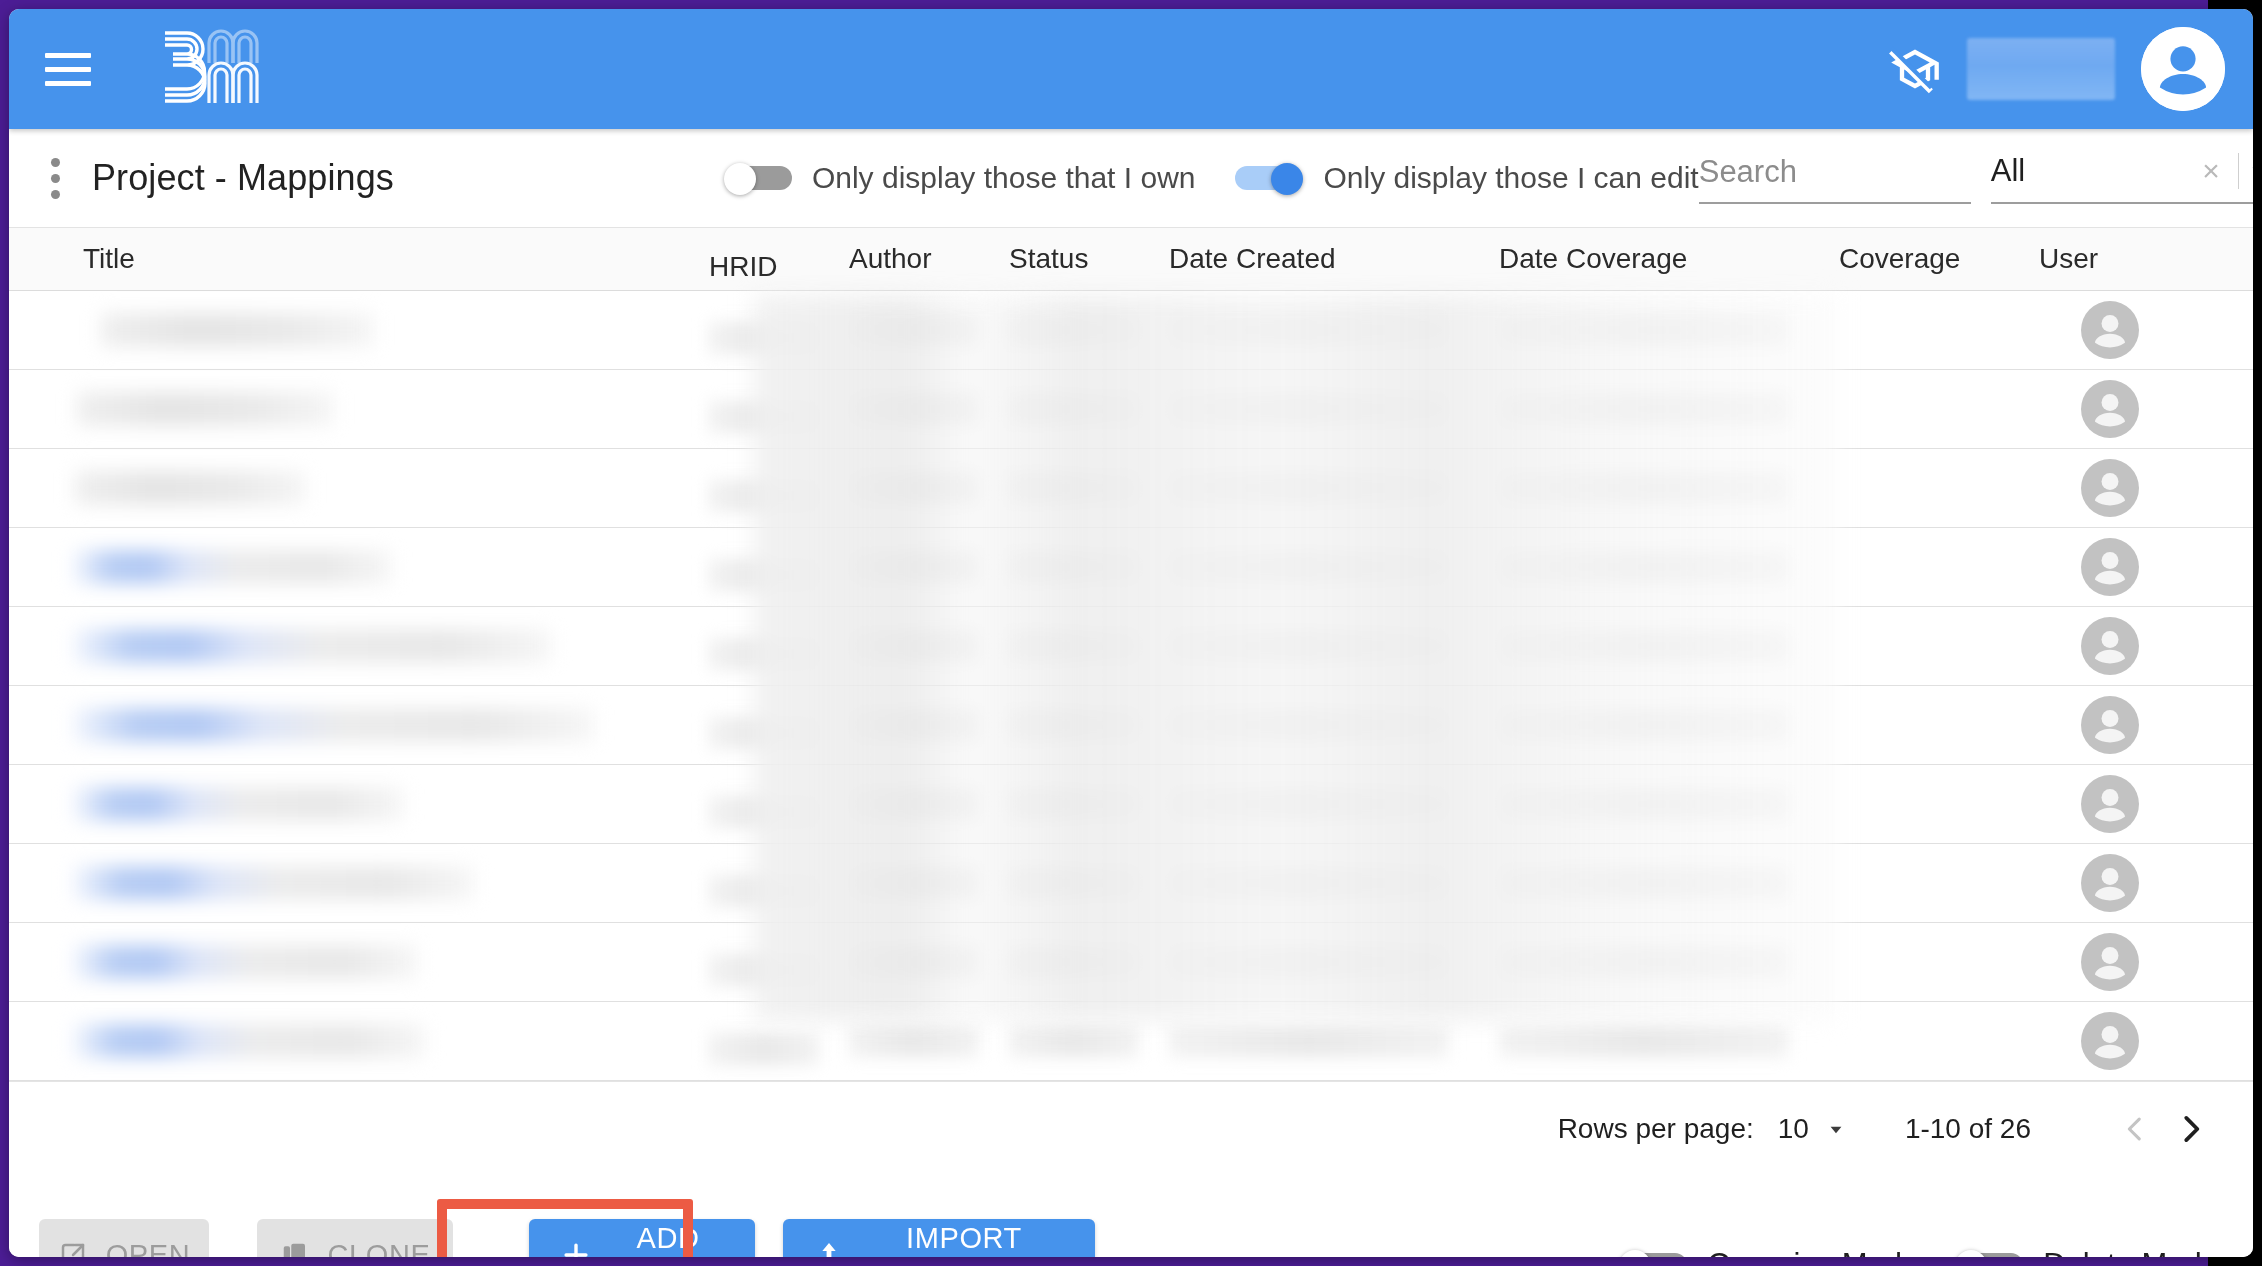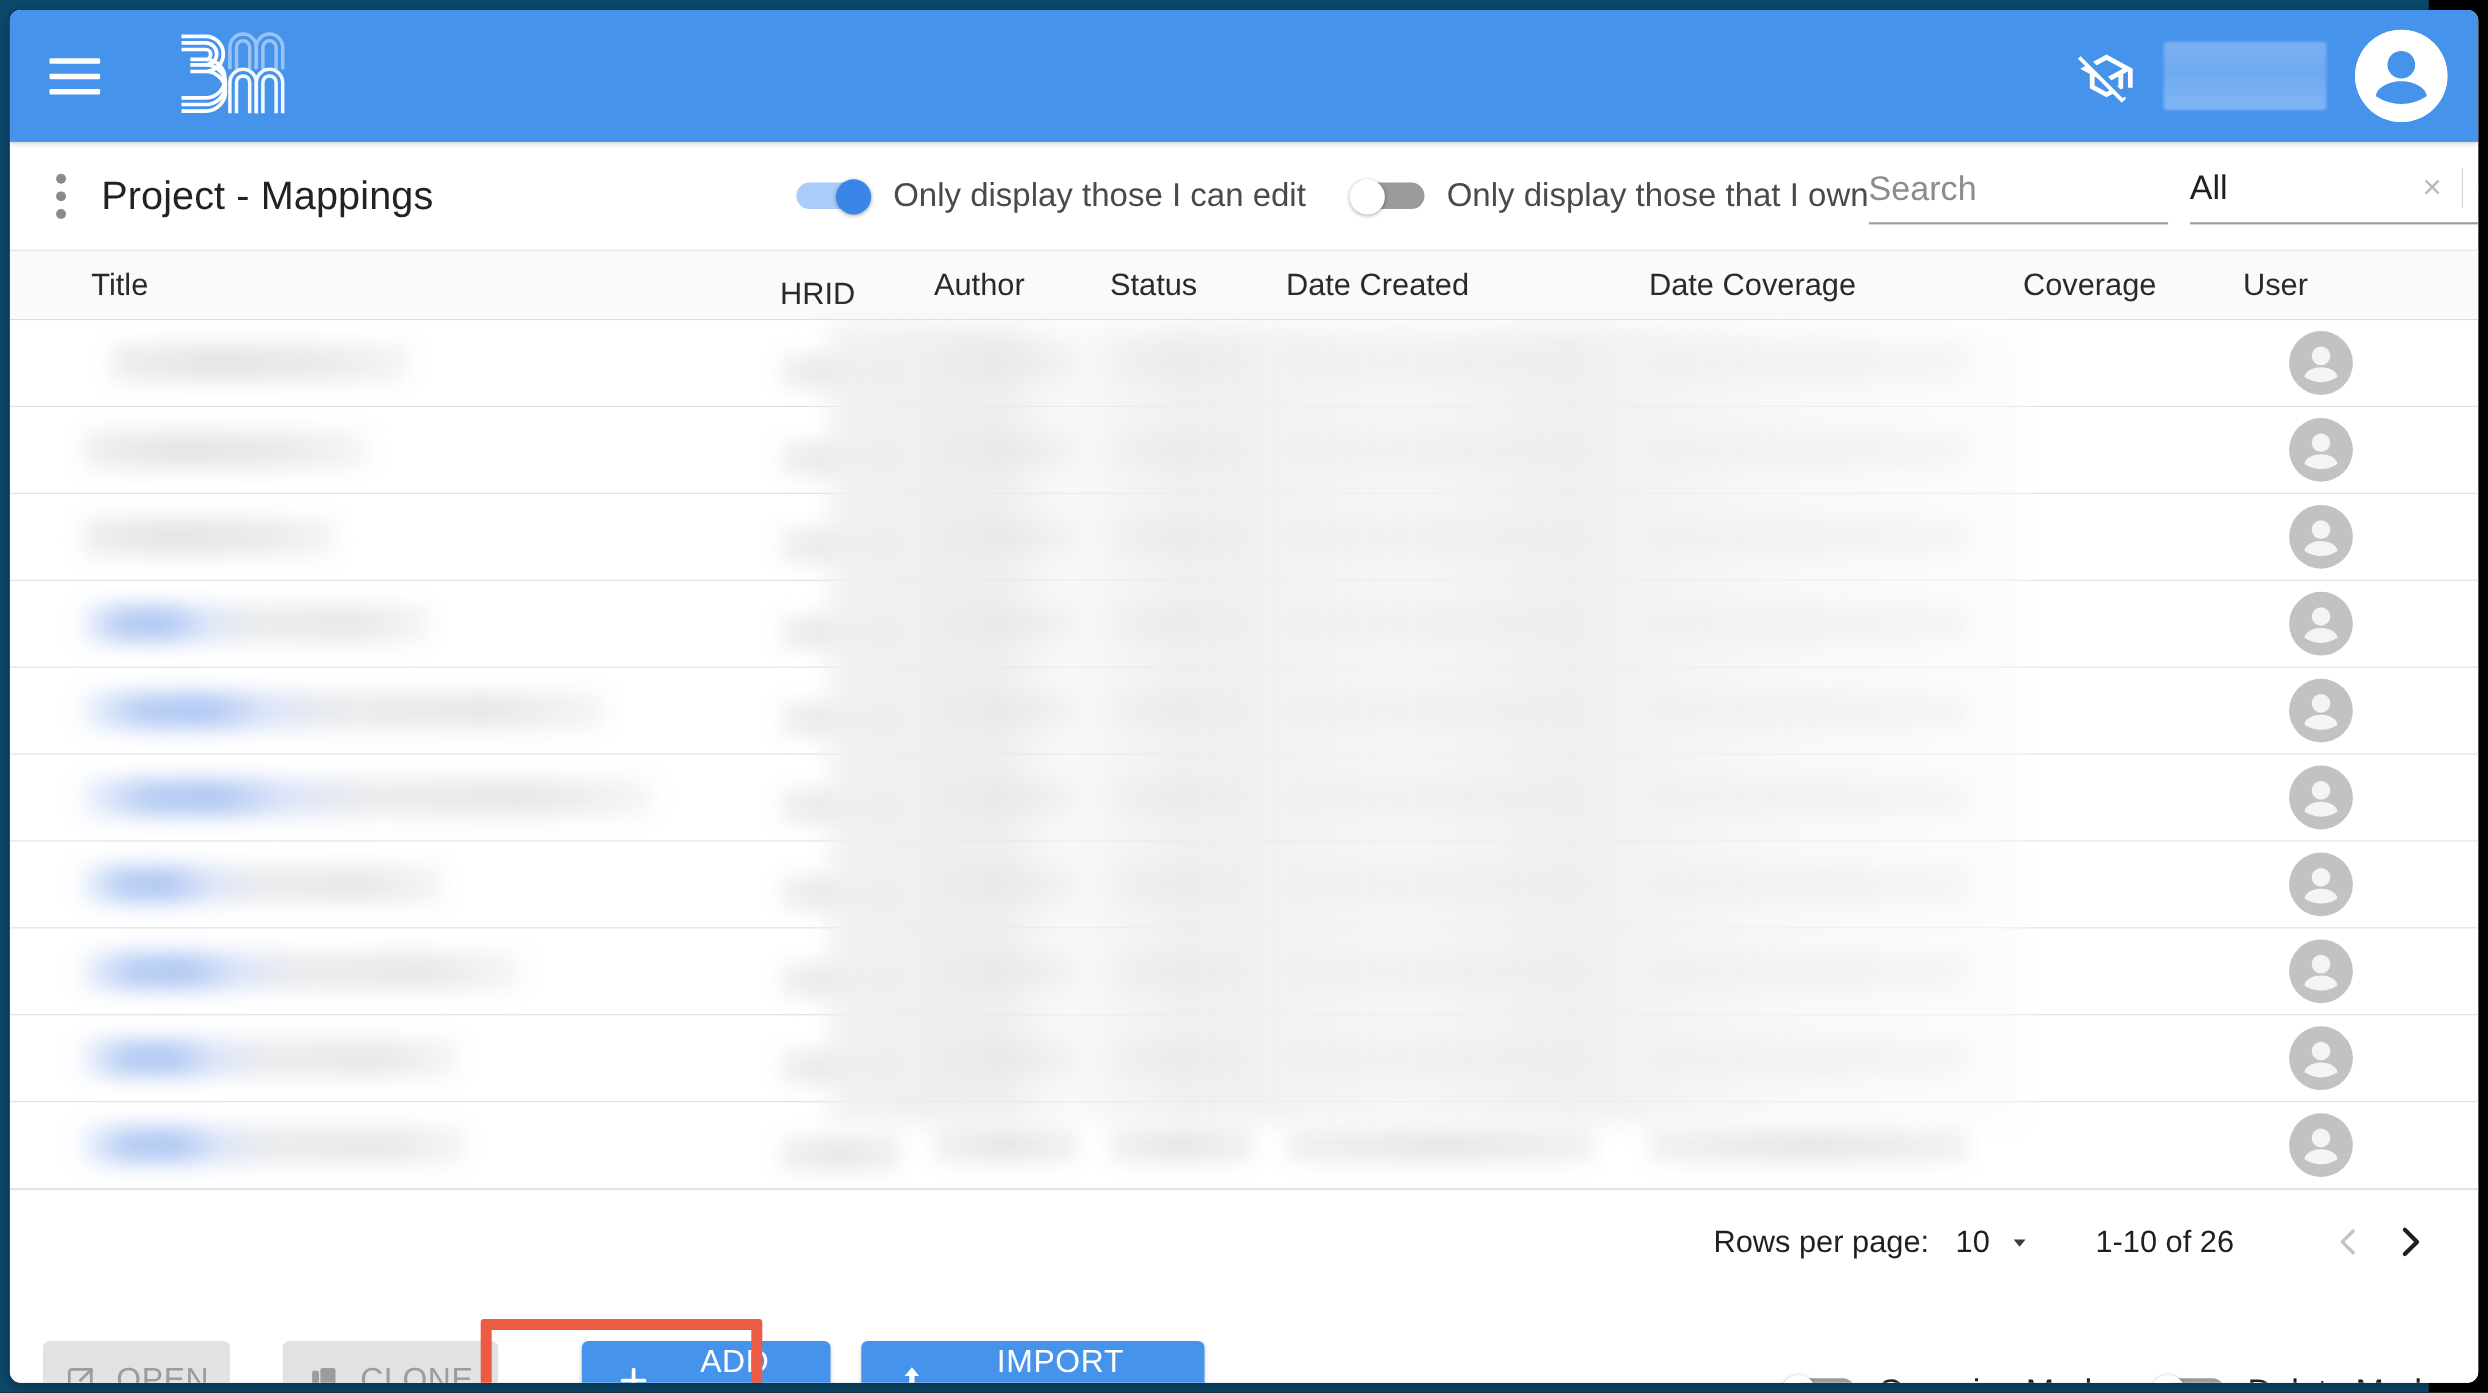--- a/index.html
+++ b/index.html
@@ -10,21 +10,21 @@
     height: 1266px;
     background: #000;
     font-family: "Liberation Sans", sans-serif;
     overflow: hidden;
   }
 
   #app {
     position: relative;
     width: 2208px;
     height: 1266px;
-    background: #0c4a6e;
+    background: #4c1d95;
   }
 
   
   .window {
     position: absolute;
     left: 9px;
     top: 9px;
     width: 2244px;
     height: 1248px;
     background: #ffffff;
@@ -372,33 +372,33 @@
         <i></i>
         <i></i>
         <i></i>
       </div>
 
       <div class="page-title">Project - Mappings</div>
 
       <div class="toolbar-mid">
 
         <div class="switch-row">
+          <div class="switch">
+            <div class="track"></div>
+            <div class="knob"></div>
+          </div>
+          <div class="switch-label">Only display those that I own</div>
+        </div>
+
+        <div class="switch-row">
           <div class="switch on">
             <div class="track"></div>
             <div class="knob"></div>
           </div>
           <div class="switch-label">Only display those I can edit</div>
-        </div>
-
-        <div class="switch-row">
-          <div class="switch">
-            <div class="track"></div>
-            <div class="knob"></div>
-          </div>
-          <div class="switch-label">Only display those that I own</div>
         </div>
 
       </div>
 
       <div class="toolbar-right">
 
         <div class="field field-search">
           <input type="text" placeholder="Search" style="">
         </div>
 

